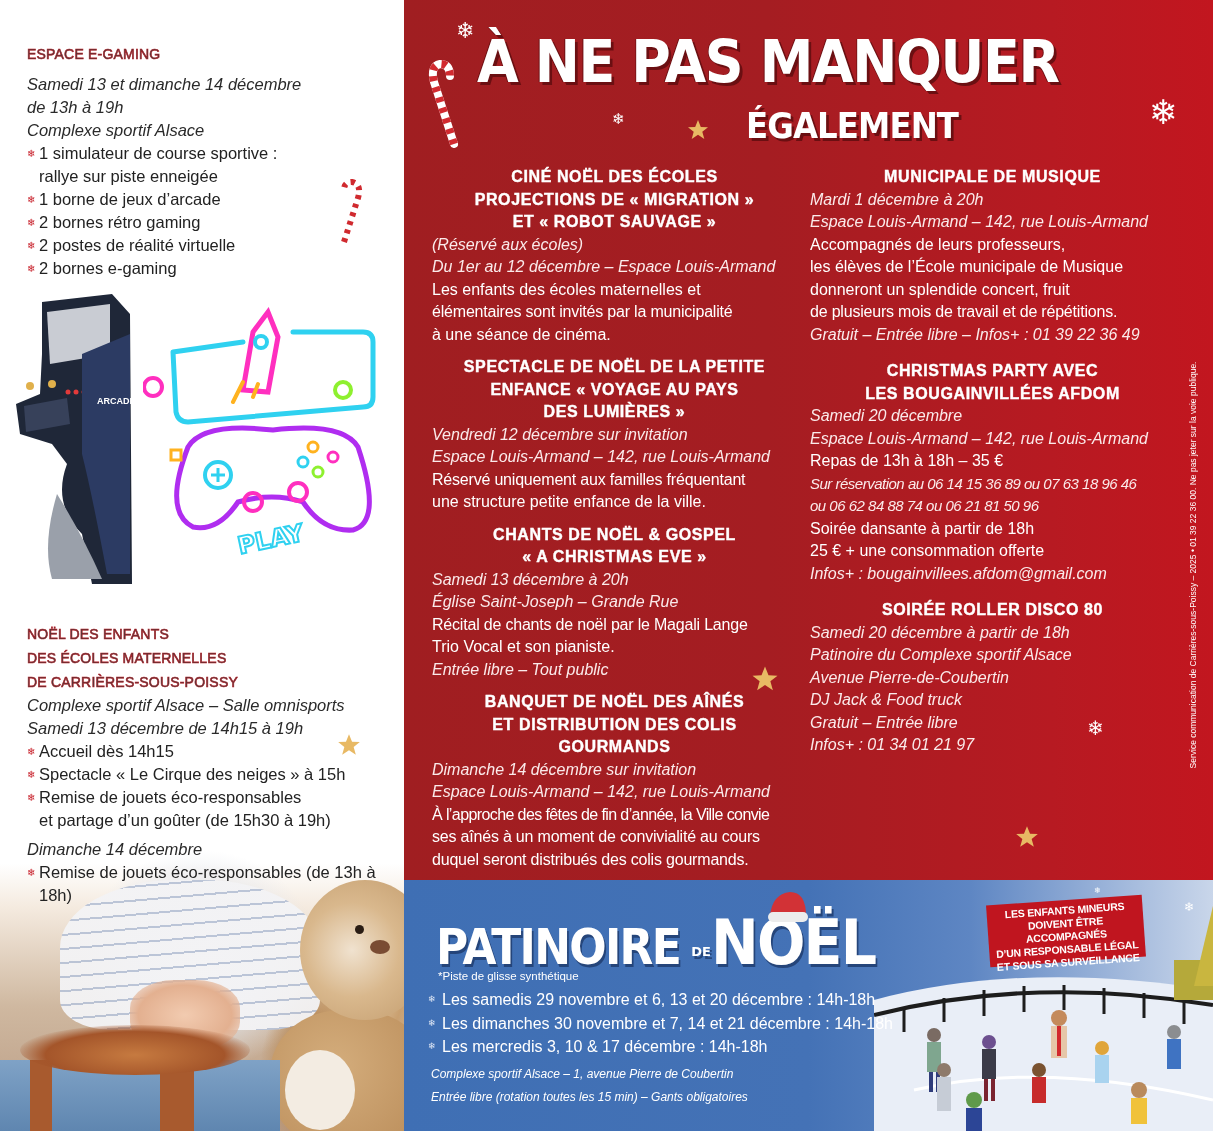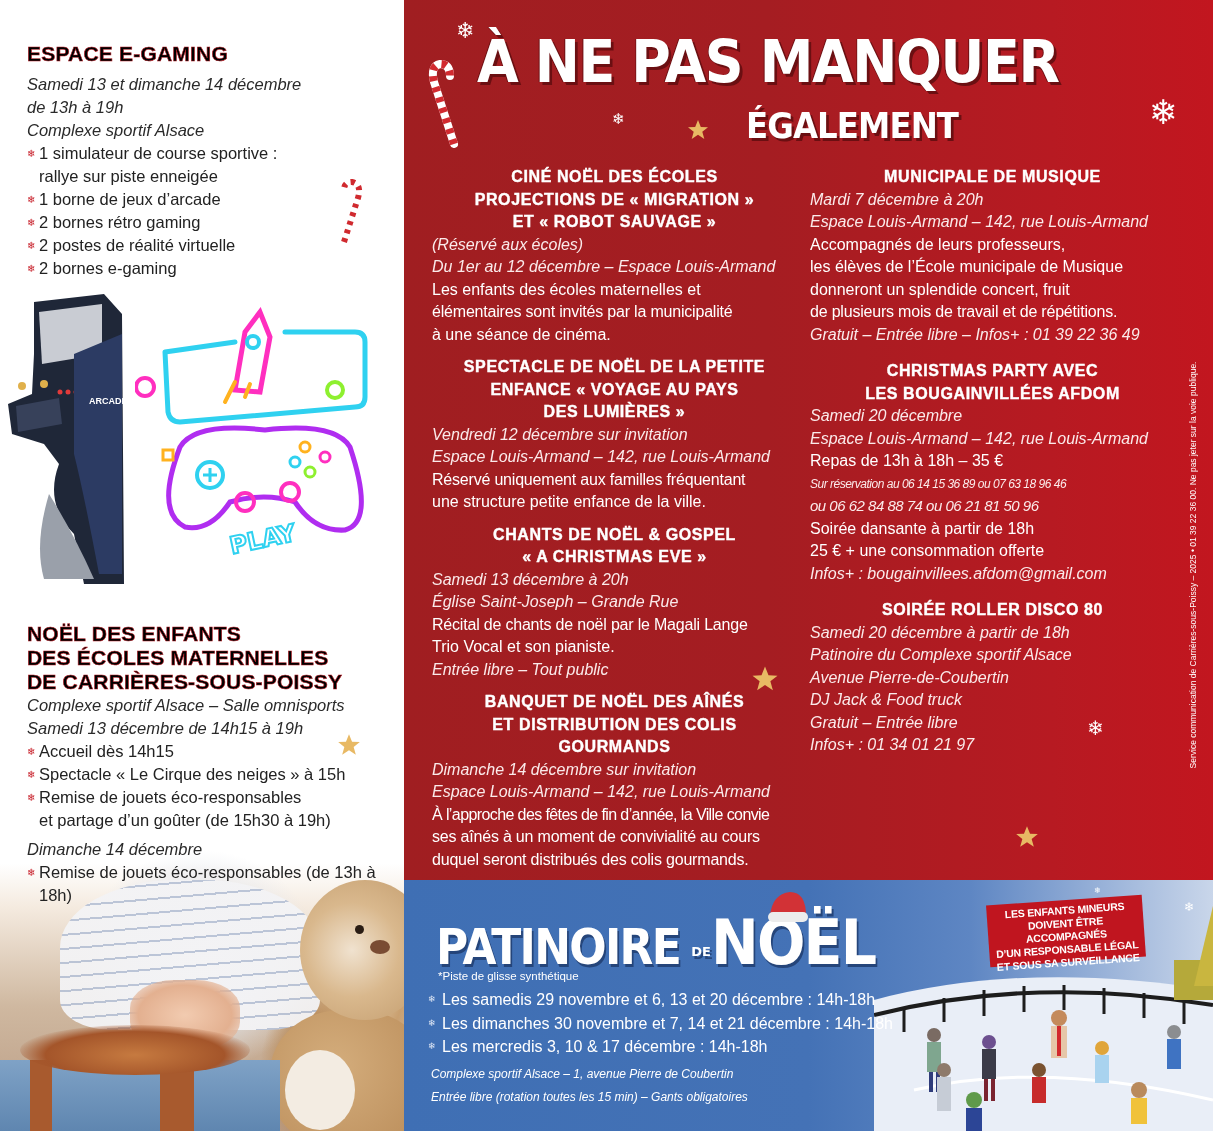--- a/index.html
+++ b/index.html
@@ -2,27 +2,27 @@
 <html><head>
 <meta charset="utf-8">
 <style>
   * { box-sizing: border-box; margin: 0; padding: 0; }
   html, body { width: 1213px; height: 1131px; overflow: hidden; background: #ffffff; }
   body { position: relative; font-family: "Liberation Sans", sans-serif; }
 
   
   .left { position: absolute; left: 0; top: 0; width: 404px; height: 1131px; background: #ffffff; overflow: hidden; }
   .left-section { position: absolute; left: 27px; }
-  .h-red { font-family: "Liberation Sans", sans-serif; font-weight: 700; color: #000000; text-transform: uppercase; letter-spacing: 0.2px; line-height: 24px; font-size: 21px; -webkit-text-stroke: 0.6px #b3161f; }
+  .h-red { font-family: "Liberation Sans", sans-serif; font-weight: 400; color: #404040; text-transform: uppercase; letter-spacing: 0.2px; line-height: 24px; font-size: 14px; -webkit-text-stroke: 0.6px #b3161f; }
   .it { font-style: italic; color: #2a2a2a; font-size: 16.5px; line-height: 23px; font-family: "Liberation Sans Narrow", "Liberation Sans", sans-serif; }
   .bul { display: flex; align-items: flex-start; color: #222; font-size: 16.5px; line-height: 23px; }
   .bul .dot { width: 12px; flex: 0 0 12px; color: #c8222c; font-size: 10px; line-height: 23px; }
   .bul .indent { display: block; }
 
-  .egaming-art { position: absolute; left: 0; top: 292px; width: 326px; height: 300px; }
+  .egaming-art { position: absolute; left: 8px; top: 292px; width: 326px; height: 300px; }
   .arcade { position: absolute; left: 4px; top: 2px; width: 126px; height: 290px; }
   .neon { position: absolute; left: 135px; top: 10px; width: 255px; height: 260px; }
 
   .photo { position: absolute; left: 0; top: 820px; width: 404px; height: 311px;
     background:
       radial-gradient(ellipse 60px 90px at 370px 170px, #e7d2b3 0%, #c9a070 55%, rgba(201,160,112,0) 100%),
       radial-gradient(ellipse 70px 90px at 330px 250px, #d6b38a 0%, #b88a58 60%, rgba(184,138,88,0) 100%),
       radial-gradient(ellipse 120px 110px at 200px 140px, #f1f1f3 0%, #e3e5ea 50%, rgba(227,229,234,0) 100%),
       linear-gradient(180deg, rgba(255,255,255,1) 0%, rgba(255,255,255,0.9) 14%, rgba(240,226,210,0.7) 28%, #cfb8a0 60%, #b89a82 100%);
   }
@@ -260,35 +260,35 @@
     </div>
   </div>
 
   <svg style="position:absolute;left:346px;top:664px;" width="30" height="30" viewBox="0 0 24 24">
     <path d="M12 2 L14.8 9 L22 9.3 L16.3 13.8 L18.3 21 L12 16.8 L5.7 21 L7.7 13.8 L2 9.3 L9.2 9 Z" fill="#e8b964"></path>
   </svg>
 
   <div class="col col-2">
     <div class="ev" style="margin-bottom:14px">
       <div class="ev-title">MUNICIPALE DE MUSIQUE</div>
-      <div class="ev-it">Mardi 7 décembre à 20h</div>
+      <div class="ev-it">Mardi 1 décembre à 20h</div>
       <div class="ev-it">Espace Louis-Armand – 142, rue Louis-Armand</div>
       <div class="ev-tx">Accompagnés de leurs professeurs,</div>
       <div class="ev-tx">les élèves de l’École municipale de Musique</div>
       <div class="ev-tx">donneront un splendide concert, fruit</div>
       <div class="ev-tx tight">de plusieurs mois de travail et de répétitions.</div>
       <div class="ev-it">Gratuit – Entrée libre – Infos+ : 01 39 22 36 49</div>
     </div>
     <div class="ev" style="margin-bottom:14px">
       <div class="ev-title">CHRISTMAS PARTY AVEC</div>
       <div class="ev-title">LES BOUGAINVILLÉES AFDOM</div>
       <div class="ev-it">Samedi 20 décembre</div>
       <div class="ev-it">Espace Louis-Armand – 142, rue Louis-Armand</div>
       <div class="ev-tx">Repas de 13h à 18h – 35 €</div>
-      <div class="ev-it" style="letter-spacing:-0.5px;font-size:12px">Sur réservation au 06 14 15 36 89 ou 07 63 18 96 46</div>
+      <div class="ev-it" style="letter-spacing:-0.5px;font-size:15px">Sur réservation au 06 14 15 36 89 ou 07 63 18 96 46</div>
       <div class="ev-it" style="letter-spacing:-0.5px;font-size:15px">ou 06 62 84 88 74 ou 06 21 81 50 96</div>
       <div class="ev-tx">Soirée dansante à partir de 18h</div>
       <div class="ev-tx">25 € + une consommation offerte</div>
       <div class="ev-it">Infos+ : bougainvillees.afdom@gmail.com</div>
     </div>
     <div class="ev">
       <div class="ev-title">SOIRÉE ROLLER DISCO 80</div>
       <div class="ev-it">Samedi 20 décembre à partir de 18h</div>
       <div class="ev-it">Patinoire du Complexe sportif Alsace</div>
       <div class="ev-it">Avenue Pierre-de-Coubertin</div>

